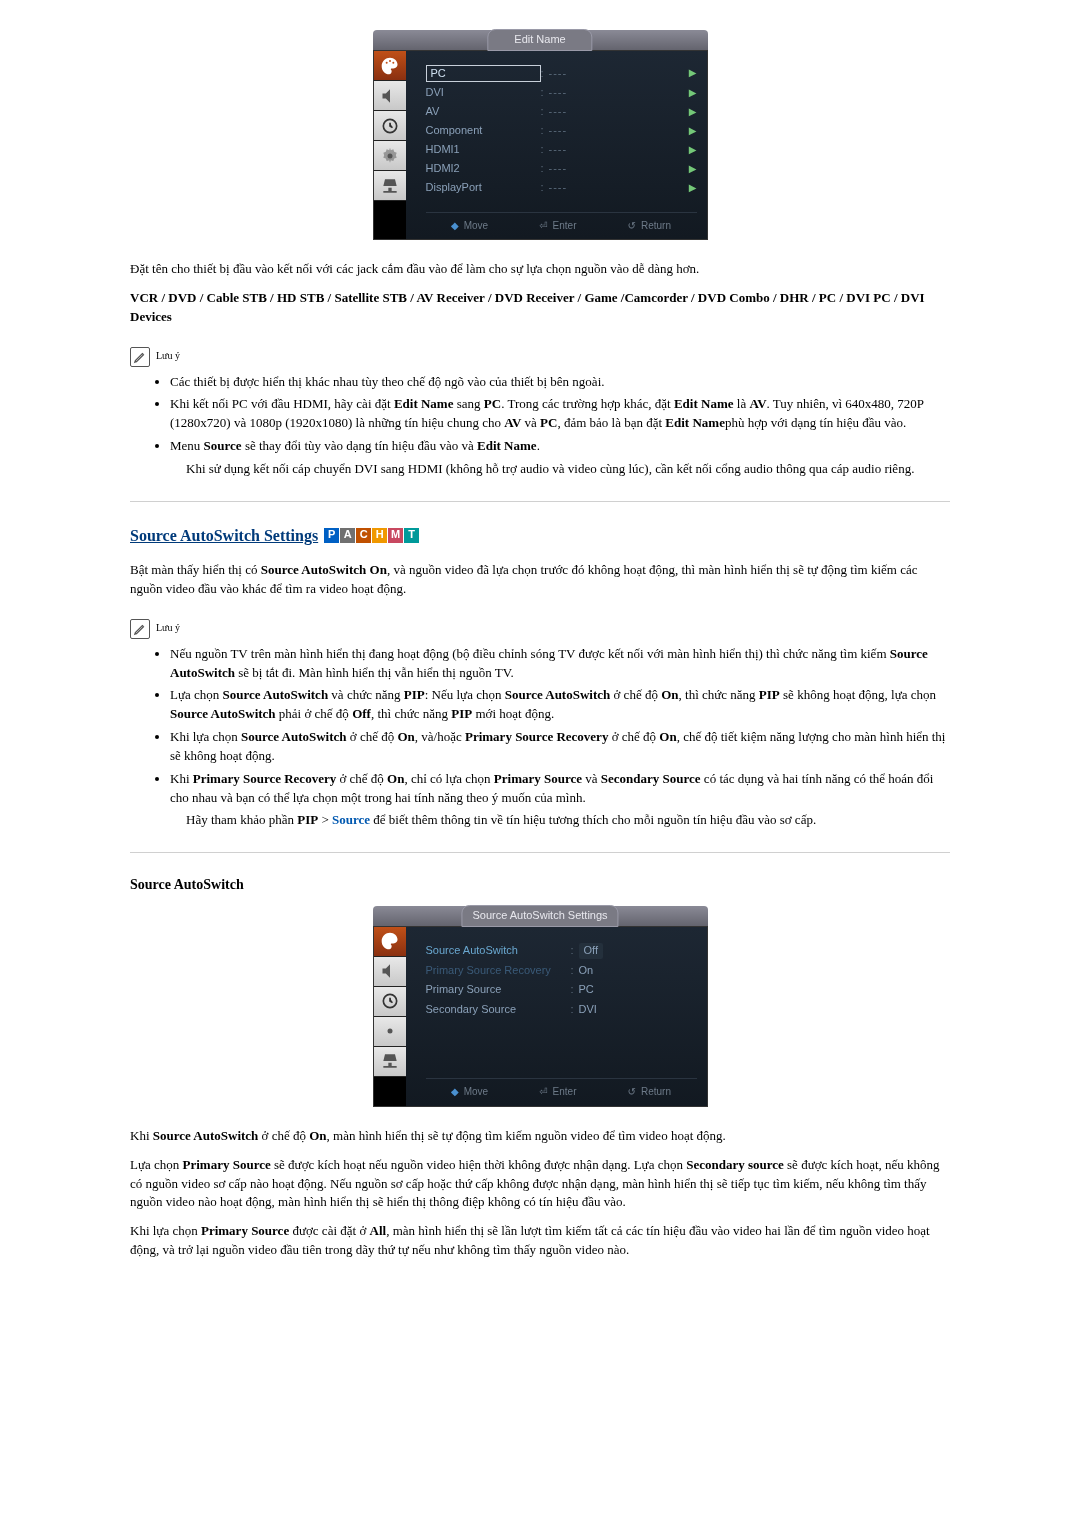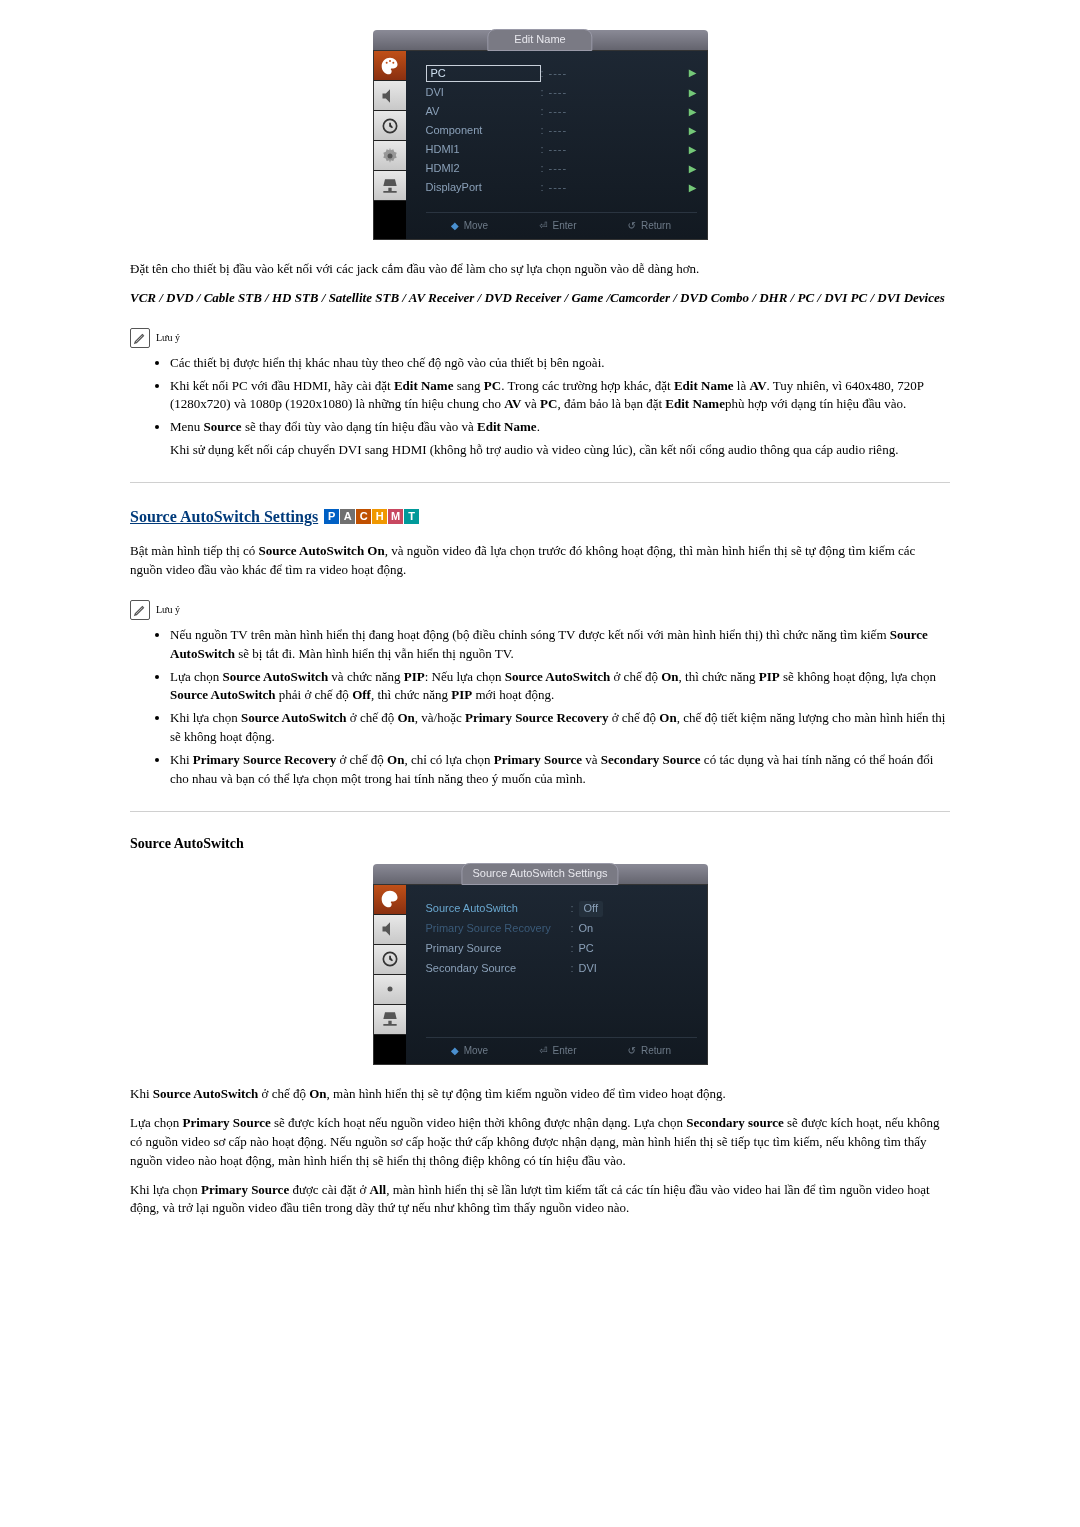--- a/index.html
+++ b/index.html
@@ -99,42 +99,42 @@
     font-size: 11px;
     padding: 2px 0;
     color: #8aa0b8;
   }
   .settings-row .lbl { width: 145px; }
   .settings-row .colon { width: 8px; color: #5c6c7c; }
   .settings-row .val { flex: 1; color: #8aa0b8; }
   .opt-off { background: #24303c; padding: 0 5px; border-radius: 2px; color: #8aa0b8; display:inline-block; }
   .opt-on  { color: #2c4050; }
   .para { margin: 10px 0; }
-  .bold-inline { font-weight: bold; font-style: italic; }
+  .bold-inline { font-weight: bold; }
   .note-block { margin: 20px 0 18px 0; }
   .note-header {
     display: flex;
     align-items: center;
     gap: 6px;
     margin-bottom: 6px;
   }
   .note-icon {
     width: 20px; height: 20px;
     border: 1.5px solid #555;
     border-radius: 2px;
     display: flex;
     align-items: center;
     justify-content: center;
     color: #666;
   }
   .note-icon svg { width: 14px; height: 14px; }
   .note-title { font-weight: normal; font-size: 10px; }
   .note-list { list-style: disc; padding-left: 40px; }
   .note-list > li { margin: 4px 0; }
-  .note-list .sub { margin-top: 4px; }
+  .note-list .sub { margin-top: 4px; margin-left: 16px; }
   .hr { border: none; border-top: 1px solid #d0d0d0; margin: 22px 0; }
   .section-head {
     margin: 20px 0 14px 0;
     display: flex;
     align-items: center;
     gap: 6px;
   }
   .section-head h2 {
     font-size: 16px;
     font-weight: bold;
@@ -294,21 +294,21 @@
       <span class="badge b-p">P</span>
       <span class="badge b-a">A</span>
       <span class="badge b-c">C</span>
       <span class="badge b-h">H</span>
       <span class="badge b-m">M</span>
       <span class="badge b-t">T</span>
     </div>
   </div>
 
   <p class="para">
-    <span>Bật màn hình tiếp thị có </span><b>Source AutoSwitch On</b><span>, và nguồn video đã lựa chọn trước đó không hoạt động, thì màn hình hiển thị sẽ tự động tìm kiếm các nguồn video đầu vào khác để tìm ra video hoạt động.</span>
+    <span>Bật màn thấy hiển thị có </span><b>Source AutoSwitch On</b><span>, và nguồn video đã lựa chọn trước đó không hoạt động, thì màn hình hiển thị sẽ tự động tìm kiếm các nguồn video đầu vào khác để tìm ra video hoạt động.</span>
   </p>
 
   <div class="note-block">
     <div class="note-header">
       <span class="note-icon">
         <svg viewBox="0 0 24 24">
             <path fill="none" stroke="#555" stroke-width="2" d="M3 21l3-1 12-12-2-2L4 18l-1 3zM16 6l2 2"></path>
           </svg>
       </span>
       <span class="note-title">Lưu ý</span>
@@ -318,20 +318,23 @@
         Nếu nguồn TV trên màn hình hiển thị đang hoạt động (bộ điều chỉnh sóng TV được kết nối với màn hình hiển thị) thì chức năng tìm kiếm <b>Source AutoSwitch</b> sẽ bị tắt đi. Màn hình hiển thị vẫn hiển thị nguồn TV.
       </li>
       <li>
         Lựa chọn <b>Source AutoSwitch</b> và chức năng <b>PIP</b>: Nếu lựa chọn <b>Source AutoSwitch</b> ở chế độ <b>On</b>, thì chức năng <b>PIP</b> sẽ không hoạt động, lựa chọn <b>Source AutoSwitch</b> phải ở chế độ <b>Off</b>, thì chức năng <b>PIP</b> mới hoạt động.
       </li>
       <li>
         Khi lựa chọn <b>Source AutoSwitch</b> ở chế độ <b>On</b>, và/hoặc <b>Primary Source Recovery</b> ở chế độ <b>On</b>, chế độ tiết kiệm năng lượng cho màn hình hiển thị sẽ không hoạt động.
       </li>
       <li>
         Khi <b>Primary Source Recovery</b> ở chế độ <b>On</b>, chỉ có lựa chọn <b>Primary Source</b> và <b>Secondary Source</b> có tác dụng và hai tính năng có thể hoán đổi cho nhau và bạn có thể lựa chọn một trong hai tính năng theo ý muốn của mình.
+        <div class="sub">
+          <span>Hãy tham khảo phần </span><b>PIP</b><span> &gt; </span><span class="link">Source</span><span> để biết thêm thông tin về tín hiệu tương thích cho mỗi nguồn tín hiệu đầu vào sơ cấp.</span>
+        </div>
       </li>
     </ul>
   </div>
 
   <hr class="hr">
 
   <div class="subhead">Source AutoSwitch</div>
 
   <div class="ui-box">
     <div class="ui-titlebar">

